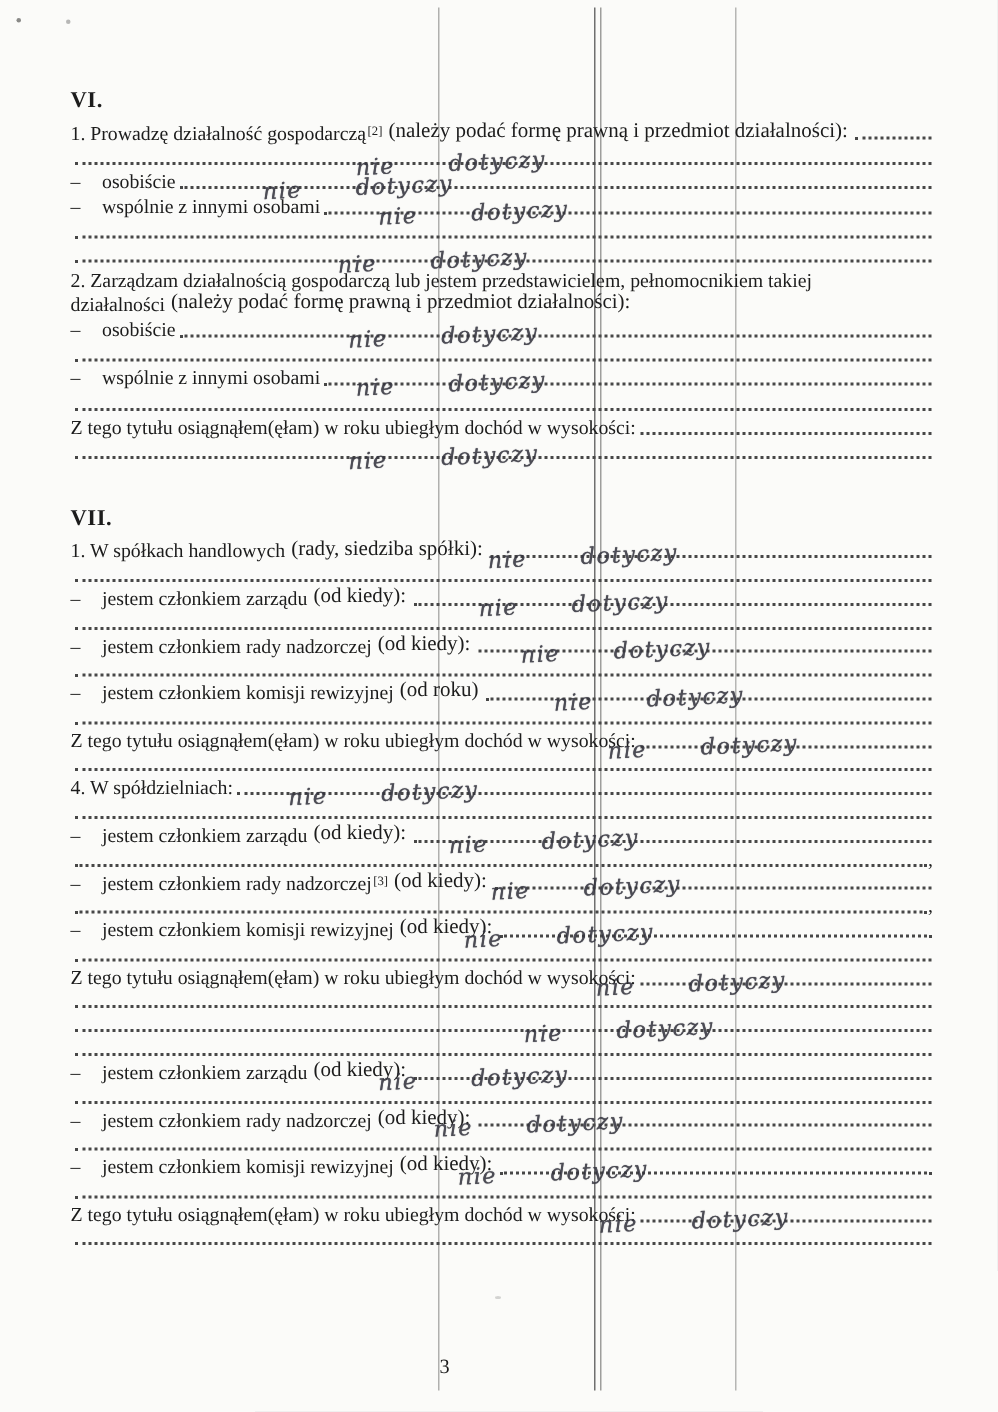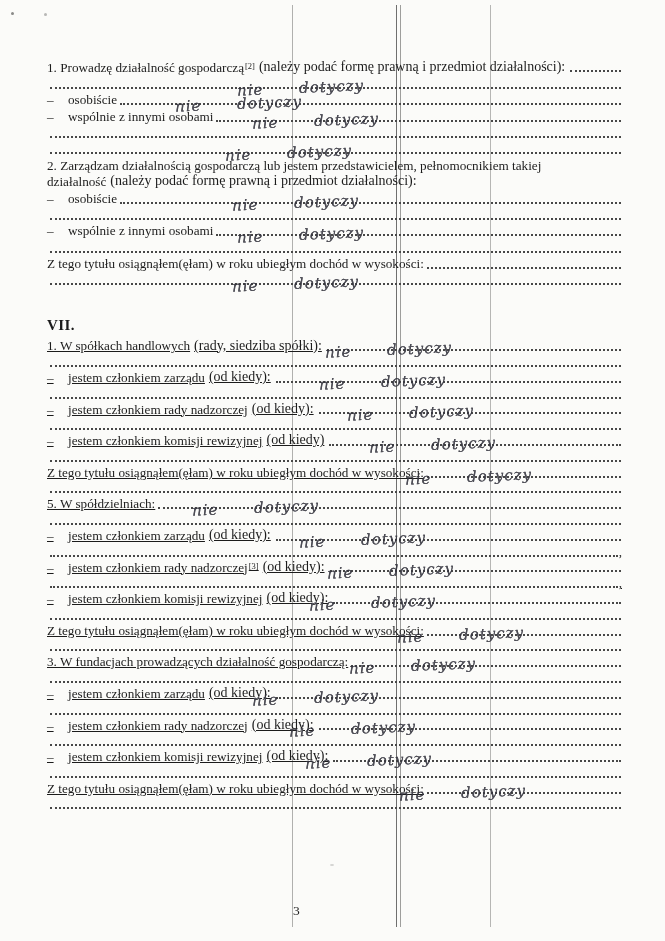--- a/index.html
+++ b/index.html
@@ -8,21 +8,21 @@
     background:var(--paper,#fbfbf9);
     font-family:"Liberation Serif", serif;
     color:var(--ink,#1c1c1c);
     overflow:hidden;
   }
   .content{position:absolute;left:47px;top:58px;width:575px;}
   .section + .section{margin-top:29px;}
   .heading{font-weight:bold;font-size:15px;letter-spacing:.4px;margin-bottom:3px;line-height:18px;}
   .row{display:flex;align-items:flex-end;position:relative;white-space:nowrap;}
   .sec-0 .row{height:16.4px;}
-  .sec-1 .row{height:15.8px;text-decoration:underline;}
+  .sec-1 .row{height:15.8px;}
   .main{font-size:13.2px;line-height:1.05;}
   .small{font-size:14px;line-height:1.05;padding:0 2px 0 4px;}
   .sup{font-size:8.5px;line-height:1;transform:translateY(-4px);padding-left:1px;}
   .dash{width:21px;flex:none;font-size:13.2px;line-height:1.05;}
   .tail{font-size:13.2px;line-height:1.05;}
   .leader{flex:1;min-width:16px;border-bottom:2px dotted var(--dot,#474747);margin:0 1px 2px 3px;}
   .hw{
     position:absolute;bottom:-6px;z-index:2;
     font-family:"DejaVu Serif", serif;font-style:italic;
     font-size:15px;color:var(--hw,#35353f);
@@ -49,20 +49,21 @@
   <div class="speck speck-2"></div>
   <div class="speck speck-3"></div>
 
   <div class="fold fold-1"></div>
   <div class="fold fold-2a"></div>
   <div class="fold fold-2b"></div>
   <div class="fold fold-3"></div>
 
   <div class="content" id="content">
       <div class="section sec-0">
+        <div class="heading">VI.</div>
         <div class="rows">
           <div class="row">
             <span class="main">1. Prowadzę działalność gospodarczą</span>
             <span class="sup">[2]</span>
             <span class="small">(należy podać formę prawną i przedmiot działalności):</span>
             <span class="leader"></span>
           </div>
           <div class="row">
             <span class="leader"></span>
             <span class="hw" style="left: 190px;">nie dotyczy</span>
@@ -83,21 +84,21 @@
             <span class="leader"></span>
           </div>
           <div class="row">
             <span class="leader"></span>
             <span class="hw" style="left: 178px;">nie dotyczy</span>
           </div>
           <div class="row">
             <span class="main">2. Zarządzam działalnością gospodarczą lub jestem przedstawicielem, pełnomocnikiem takiej</span>
           </div>
           <div class="row">
-            <span class="main">działalność</span>
+            <span class="main">działalności</span>
             <span class="small">(należy podać formę prawną i przedmiot działalności):</span>
           </div>
           <div class="row">
             <span class="dash">–</span>
             <span class="main">osobiście</span>
             <span class="leader"></span>
             <span class="hw" style="left: 185px;">nie dotyczy</span>
           </div>
           <div class="row">
             <span class="leader"></span>
@@ -149,37 +150,37 @@
             <span class="small">(od kiedy):</span>
             <span class="leader"></span>
             <span class="hw" style="left: 300px;">nie dotyczy</span>
           </div>
           <div class="row">
             <span class="leader"></span>
           </div>
           <div class="row">
             <span class="dash">–</span>
             <span class="main">jestem członkiem komisji rewizyjnej</span>
-            <span class="small">(od kiedy)</span>
+            <span class="small">(od roku)</span>
             <span class="leader"></span>
             <span class="hw" style="left: 322px;">nie dotyczy</span>
           </div>
           <div class="row">
             <span class="leader"></span>
           </div>
           <div class="row">
             <span class="main">Z tego tytułu osiągnąłem(ęłam) w roku ubiegłym dochód w wysokości:</span>
             <span class="leader"></span>
             <span class="hw" style="left: 358px;">nie dotyczy</span>
           </div>
           <div class="row">
             <span class="leader"></span>
           </div>
           <div class="row">
-            <span class="main">5. W spółdzielniach:</span>
+            <span class="main">4. W spółdzielniach:</span>
             <span class="leader"></span>
             <span class="hw" style="left: 145px;">nie dotyczy</span>
           </div>
           <div class="row">
             <span class="leader"></span>
           </div>
           <div class="row">
             <span class="dash">–</span>
             <span class="main">jestem członkiem zarządu</span>
             <span class="small">(od kiedy):</span>
@@ -214,21 +215,20 @@
           </div>
           <div class="row">
             <span class="main">Z tego tytułu osiągnąłem(ęłam) w roku ubiegłym dochód w wysokości:</span>
             <span class="leader"></span>
             <span class="hw" style="left: 350px;">nie dotyczy</span>
           </div>
           <div class="row">
             <span class="leader"></span>
           </div>
           <div class="row">
-            <span class="main">3. W fundacjach prowadzących działalność gospodarczą:</span>
             <span class="leader"></span>
             <span class="hw" style="left: 302px;">nie dotyczy</span>
           </div>
           <div class="row">
             <span class="leader"></span>
           </div>
           <div class="row">
             <span class="dash">–</span>
             <span class="main">jestem członkiem zarządu</span>
             <span class="small">(od kiedy):</span>

